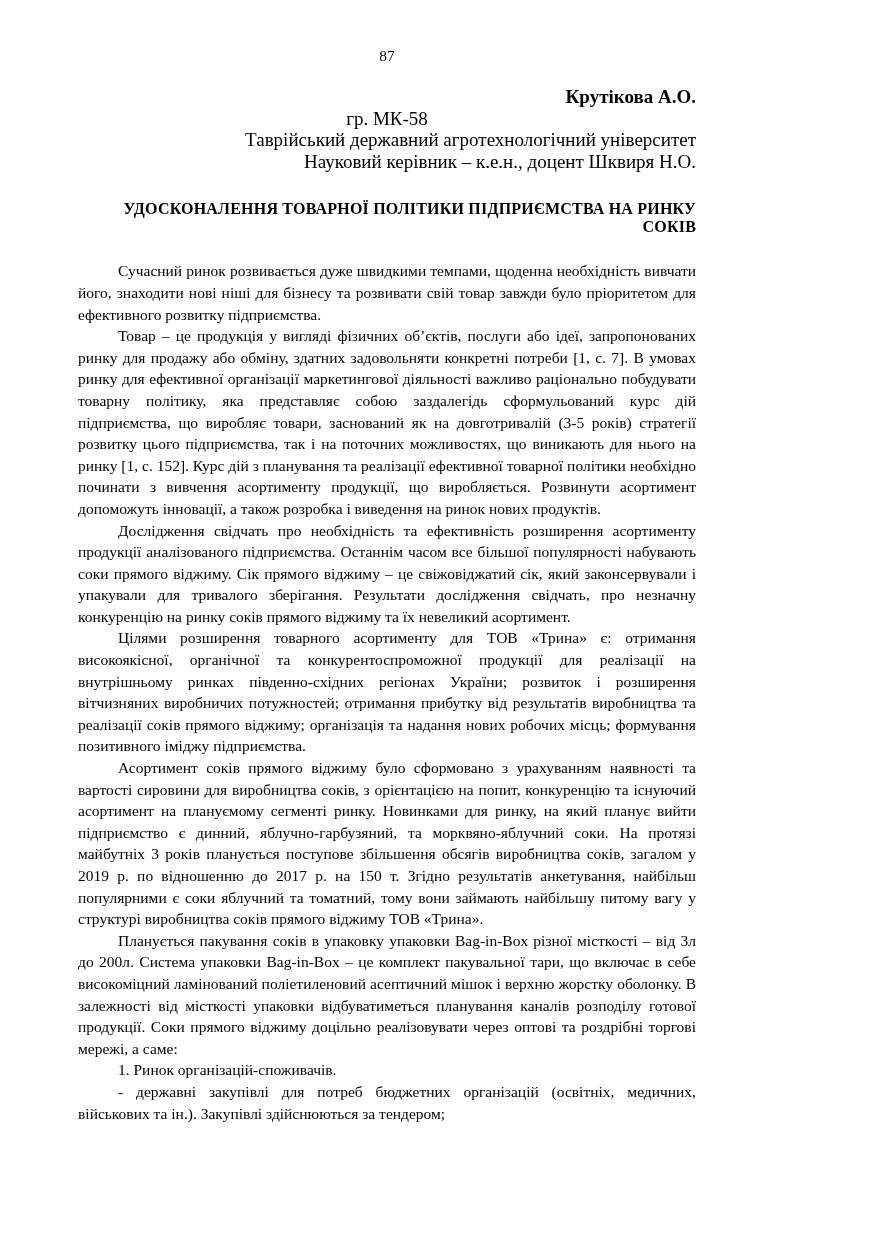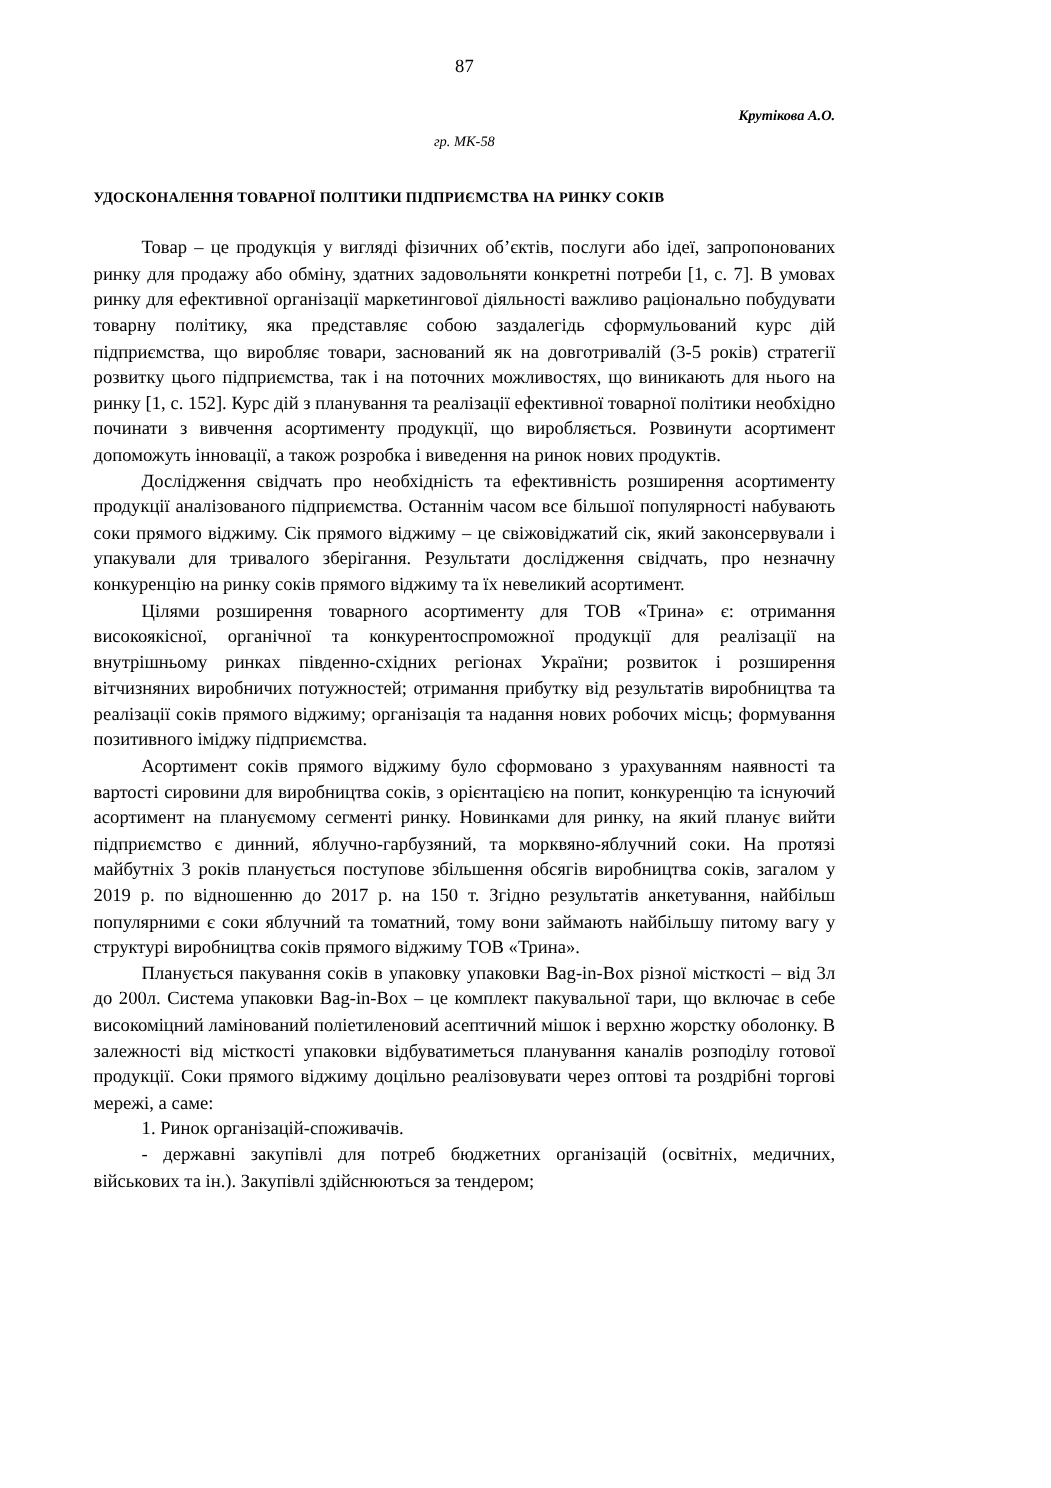--- a/index.html
+++ b/index.html
@@ -21,35 +21,34 @@
     padding: 46px 108px 40px 78px;
     background: #ffffff;
   }
   .page-number {
     text-align: center;
     font-size: 15.5px;
     line-height: 20px;
     margin-bottom: 20px;
   }
   .header-block {
-    font-size: 12px;
+    font-size: 19px;
     line-height: 21.6px;
     text-align: right;
-    font-style: italic;
   }
   .header-author {
     font-weight: bold;
   }
   .header-group {
     text-align: center;
   }
   .paper-title {
-    font-size: 12px;
+    font-size: 16px;
     font-weight: bold;
-    text-align: left;
+    text-align: right;
     letter-spacing: 0.2px;
     margin: 28px 0 24px 0;
   }
   .paper-body p {
     font-size: 15.5px;
     line-height: 21.6px;
     text-align: justify;
     text-indent: 40px;
     margin: 0;
   }
@@ -57,25 +56,28 @@
 </head>
 <body>
 
 <div class="page">
 
   <div class="page-number">87</div>
 
   <div class="header-block">
     <div class="header-author">Крутікова А.О.</div>
     <div class="header-group">гр. МК-58</div>
+    <div class="header-university">Таврійський державний агротехнологічний університет</div>
+    <div class="header-advisor">Науковий керівник – к.е.н., доцент Шквиря Н.О.</div>
   </div>
 
   <h1 class="paper-title">УДОСКОНАЛЕННЯ ТОВАРНОЇ ПОЛІТИКИ ПІДПРИЄМСТВА НА РИНКУ СОКІВ</h1>
 
   <div class="paper-body">
+    <p>Сучасний ринок розвивається дуже швидкими темпами, щоденна необхідність вивчати його, знаходити нові ніші для бізнесу та розвивати свій товар завжди було пріоритетом для ефективного розвитку підприємства.</p>
     <p>Товар – це продукція у вигляді фізичних об’єктів, послуги або ідеї, запропонованих ринку для продажу або обміну, здатних задовольняти конкретні потреби [1, с. 7]. В умовах ринку для ефективної організації маркетингової діяльності важливо раціонально побудувати товарну політику, яка представляє собою заздалегідь сформульований курс дій підприємства, що виробляє товари, заснований як на довготривалій (3-5 років) стратегії розвитку цього підприємства, так і на поточних можливостях, що виникають для нього на ринку [1, с. 152]. Курс дій з планування та реалізації ефективної товарної політики необхідно починати з вивчення асортименту продукції, що виробляється. Розвинути асортимент допоможуть інновації, а також розробка і виведення на ринок нових продуктів.</p>
     <p>Дослідження свідчать про необхідність та ефективність розширення асортименту продукції аналізованого підприємства. Останнім часом все більшої популярності набувають соки прямого віджиму. Сік прямого віджиму – це свіжовіджатий сік, який законсервували і упакували для тривалого зберігання. Результати дослідження свідчать, про незначну конкуренцію на ринку соків прямого віджиму та їх невеликий асортимент.</p>
     <p>Цілями розширення товарного асортименту для ТОВ «Трина» є: отримання високоякісної, органічної та конкурентоспроможної продукції для реалізації на внутрішньому ринках південно-східних регіонах України; розвиток і розширення вітчизняних виробничих потужностей; отримання прибутку від результатів виробництва та реалізації соків прямого віджиму; організація та надання нових робочих місць; формування позитивного іміджу підприємства.</p>
     <p>Асортимент соків прямого віджиму було сформовано з урахуванням наявності та вартості сировини для виробництва соків, з орієнтацією на попит, конкуренцію та існуючий асортимент на плануємому сегменті ринку. Новинками для ринку, на який планує вийти підприємство є динний, яблучно-гарбузяний, та морквяно-яблучний соки. На протязі майбутніх 3 років планується поступове збільшення обсягів виробництва соків, загалом у 2019 р. по відношенню до 2017 р. на 150 т. Згідно результатів анкетування, найбільш популярними є соки яблучний та томатний, тому вони займають найбільшу питому вагу у структурі виробництва соків прямого віджиму ТОВ «Трина».</p>
     <p>Планується пакування соків в упаковку упаковки Bag-in-Box різної місткості – від 3л до 200л. Система упаковки Bag-in-Box – це комплект пакувальної тари, що включає в себе високоміцний ламінований поліетиленовий асептичний мішок і верхню жорстку оболонку. В залежності від місткості упаковки відбуватиметься планування каналів розподілу готової продукції. Соки прямого віджиму доцільно реалізовувати через оптові та роздрібні торгові мережі, а саме:</p>
     <p>1. Ринок організацій-споживачів.</p>
     <p>-  державні закупівлі для потреб бюджетних організацій (освітніх, медичних, військових та ін.). Закупівлі здійснюються за тендером;</p>
   </div>
 
 </div>

